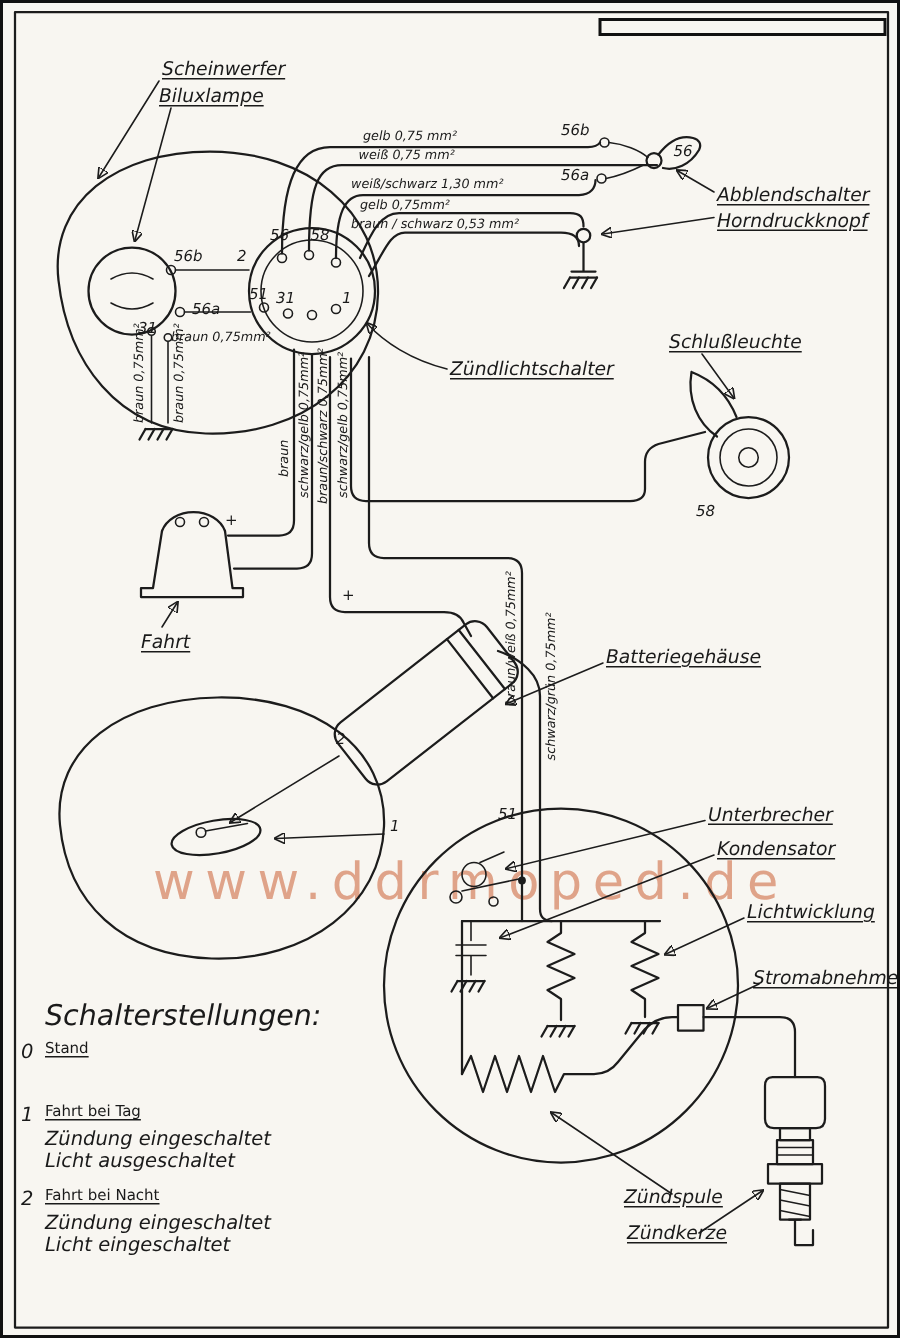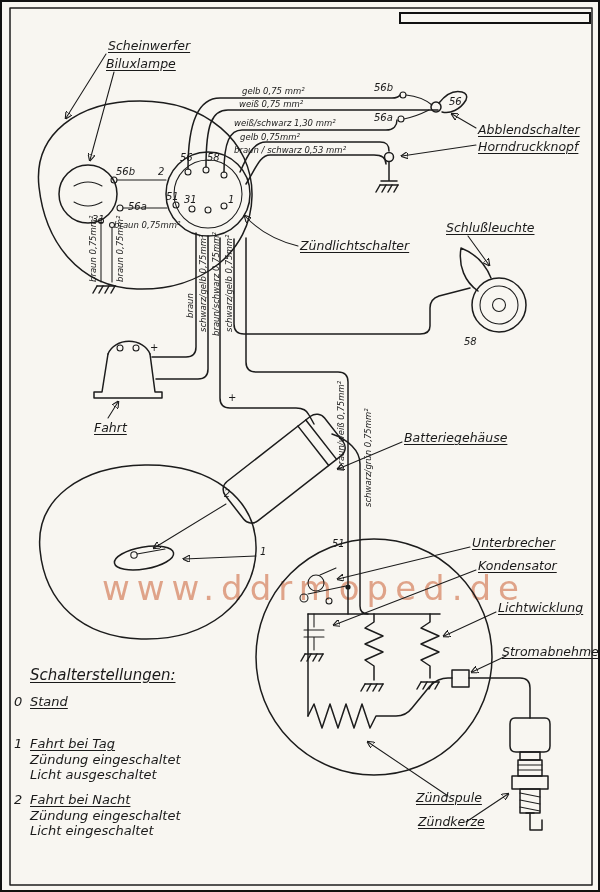--- a/index.html
+++ b/index.html
@@ -15,24 +15,24 @@
             padding:4px 5px;text-align:center;font-family:"Liberation Sans",sans-serif;font-weight:bold;
             font-size:12.5px;line-height:1.5;background:#f8f6f1;}
   .lbl{position:absolute;font-style:italic;font-size:12.5px;white-space:nowrap;
        text-decoration:underline;text-underline-offset:2px;text-align:center;}
   .wl{position:absolute;font-style:italic;font-size:8.5px;white-space:nowrap;}
   .term{position:absolute;font-style:italic;font-size:10px;white-space:nowrap;}
   .vl{position:absolute;font-style:italic;font-size:8.5px;white-space:nowrap;
       transform:rotate(-90deg);transform-origin:0 0;}
   .wm{position:absolute;left:100px;top:566px;font-size:34px;letter-spacing:7px;
       color:#c2410c;opacity:.45;}
-  .leg-h{position:absolute;font-style:italic;font-size:15px;white-space:nowrap;
-         text-decoration:underline;text-underline-offset:2px;}
+  .leg-h{position:absolute;font-style:italic;font-size:19px;white-space:nowrap;
+         text-underline-offset:2px;}
   .leg-num,.leg-l{position:absolute;font-style:italic;font-size:13px;white-space:nowrap;}
-  .leg-t{position:absolute;font-style:italic;font-size:13px;white-space:nowrap;
+  .leg-t{position:absolute;font-size:10px;white-space:nowrap;
          text-decoration:underline;text-underline-offset:2px;text-align:center;}
 </style>
 </head>
 <body>
 
 <div class="page">
 
   <div class="wm">www.ddrmoped.de</div>
 
   <svg class="diagram" viewBox="0 0 600 892">

